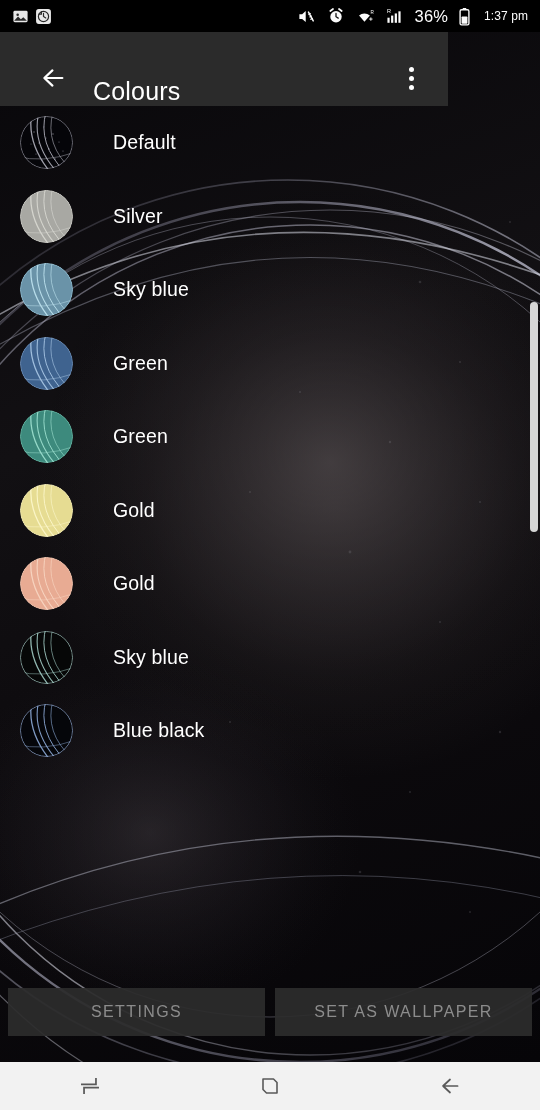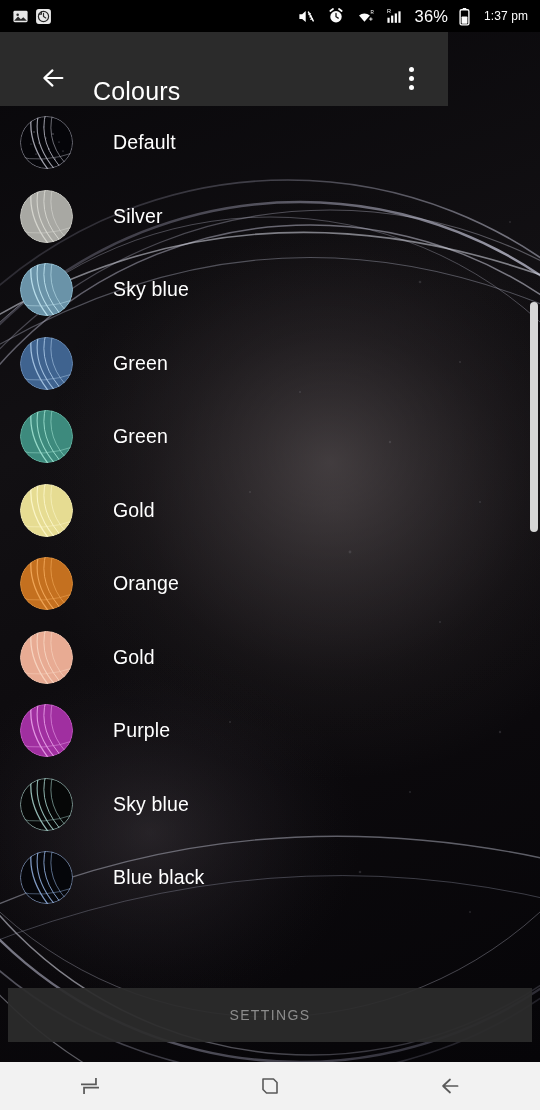--- a/index.html
+++ b/index.html
@@ -124,25 +124,25 @@
   
   #action-bar {
     position: absolute; left: 0; top: 988px;
     width: 540px; height: 54px;
     display: flex; gap: 10px;
     padding: 0 8px;
     z-index: 25;
   }
   .action-btn {
     flex: 1 1 0;
-    height: 54px;
+    height: 48px;
     background: rgba(44,44,44,0.93);
     display: flex; align-items: center; justify-content: center;
     color: #8c8c8c;
-    font-size: 14px;
+    font-size: 16px;
     letter-spacing: 1.4px;
     cursor: pointer;
     border: none;
     font-family: "Liberation Sans", sans-serif;
   }
 
   
   #navbar {
     position: absolute; left: 0; top: 1062px;
     width: 540px; height: 48px;
@@ -398,64 +398,32 @@
           <path d="M-4 40 Q 22 48 56 36" stroke-width="0.9" stroke-opacity="0.57"></path>
         </g>
 
       </svg>
         </div>
         <div class="row-label">Gold</div>
       </div>
       <div class="row">
         <div class="swatch">
       <svg width="53" height="53" viewBox="0 0 53 53">
-        <circle cx="26.5" cy="26.5" r="26" fill="#c4701f" stroke="#d98c3a" stroke-width="1"></circle>
-        <g fill="none" stroke="#f0a758" stroke-opacity="0.95" stroke-linecap="round">
+        <circle cx="26.5" cy="26.5" r="26" fill="#e8ab93" stroke="#eec0ab" stroke-width="1"></circle>
+        <g fill="none" stroke="#f7d4c0" stroke-opacity="0.95" stroke-linecap="round">
           <path d="M12 -4 Q 6 26 30 56" stroke-width="1.3"></path>
           <path d="M19 -4 Q 11 27 37 56" stroke-width="1.1"></path>
           <path d="M26 -4 Q 17 28 45 56" stroke-width="1"></path>
           <path d="M33 -4 Q 24 29 52 54" stroke-width="0.9" stroke-opacity="0.7124999999999999"></path>
           <path d="M-4 40 Q 22 48 56 36" stroke-width="0.9" stroke-opacity="0.57"></path>
         </g>
 
       </svg>
         </div>
-        <div class="row-label">Orange</div>
-      </div>
-      <div class="row">
-        <div class="swatch">
-      <svg width="53" height="53" viewBox="0 0 53 53">
-        <circle cx="26.5" cy="26.5" r="26" fill="#e8ab93" stroke="#eec0ab" stroke-width="1"></circle>
-        <g fill="none" stroke="#f7d4c0" stroke-opacity="0.95" stroke-linecap="round">
-          <path d="M12 -4 Q 6 26 30 56" stroke-width="1.3"></path>
-          <path d="M19 -4 Q 11 27 37 56" stroke-width="1.1"></path>
-          <path d="M26 -4 Q 17 28 45 56" stroke-width="1"></path>
-          <path d="M33 -4 Q 24 29 52 54" stroke-width="0.9" stroke-opacity="0.7124999999999999"></path>
-          <path d="M-4 40 Q 22 48 56 36" stroke-width="0.9" stroke-opacity="0.57"></path>
-        </g>
-
-      </svg>
-        </div>
         <div class="row-label">Gold</div>
-      </div>
-      <div class="row">
-        <div class="swatch">
-      <svg width="53" height="53" viewBox="0 0 53 53">
-        <circle cx="26.5" cy="26.5" r="26" fill="#a02fa0" stroke="#c257c2" stroke-width="1"></circle>
-        <g fill="none" stroke="#e49ae4" stroke-opacity="0.95" stroke-linecap="round">
-          <path d="M12 -4 Q 6 26 30 56" stroke-width="1.3"></path>
-          <path d="M19 -4 Q 11 27 37 56" stroke-width="1.1"></path>
-          <path d="M26 -4 Q 17 28 45 56" stroke-width="1"></path>
-          <path d="M33 -4 Q 24 29 52 54" stroke-width="0.9" stroke-opacity="0.7124999999999999"></path>
-          <path d="M-4 40 Q 22 48 56 36" stroke-width="0.9" stroke-opacity="0.57"></path>
-        </g>
-
-      </svg>
-        </div>
-        <div class="row-label">Purple</div>
       </div>
       <div class="row">
         <div class="swatch">
       <svg width="53" height="53" viewBox="0 0 53 53">
         <circle cx="26.5" cy="26.5" r="26" fill="#060707" stroke="#7f9a96" stroke-width="1"></circle>
         <g fill="none" stroke="#a8d3cc" stroke-opacity="0.85" stroke-linecap="round">
           <path d="M12 -4 Q 6 26 30 56" stroke-width="1.3"></path>
           <path d="M19 -4 Q 11 27 37 56" stroke-width="1.1"></path>
           <path d="M26 -4 Q 17 28 45 56" stroke-width="1"></path>
           <path d="M33 -4 Q 24 29 52 54" stroke-width="0.9" stroke-opacity="0.6375"></path>
@@ -483,20 +451,21 @@
         <div class="row-label">Blue black</div>
       </div>
     </div>
 
   <div id="scrollbar-track">
     <div id="scrollbar-thumb"></div>
   </div>
 
   <div id="action-bar">
     <div class="action-btn">SETTINGS</div>
+    <div class="action-btn">SET AS WALLPAPER</div>
   </div>
 
   <div id="navbar">
     <div class="nav-btn">
       <svg width="26" height="26" viewBox="0 0 24 24">
         <path d="M4.5 10.5 h13 v-5" fill="none" stroke="#5a5a5a" stroke-width="1.6" stroke-linecap="square"></path>
         <path d="M19.5 13.5 h-13 v5" fill="none" stroke="#5a5a5a" stroke-width="1.6" stroke-linecap="square"></path>
       </svg>
     </div>
     <div class="nav-btn">

